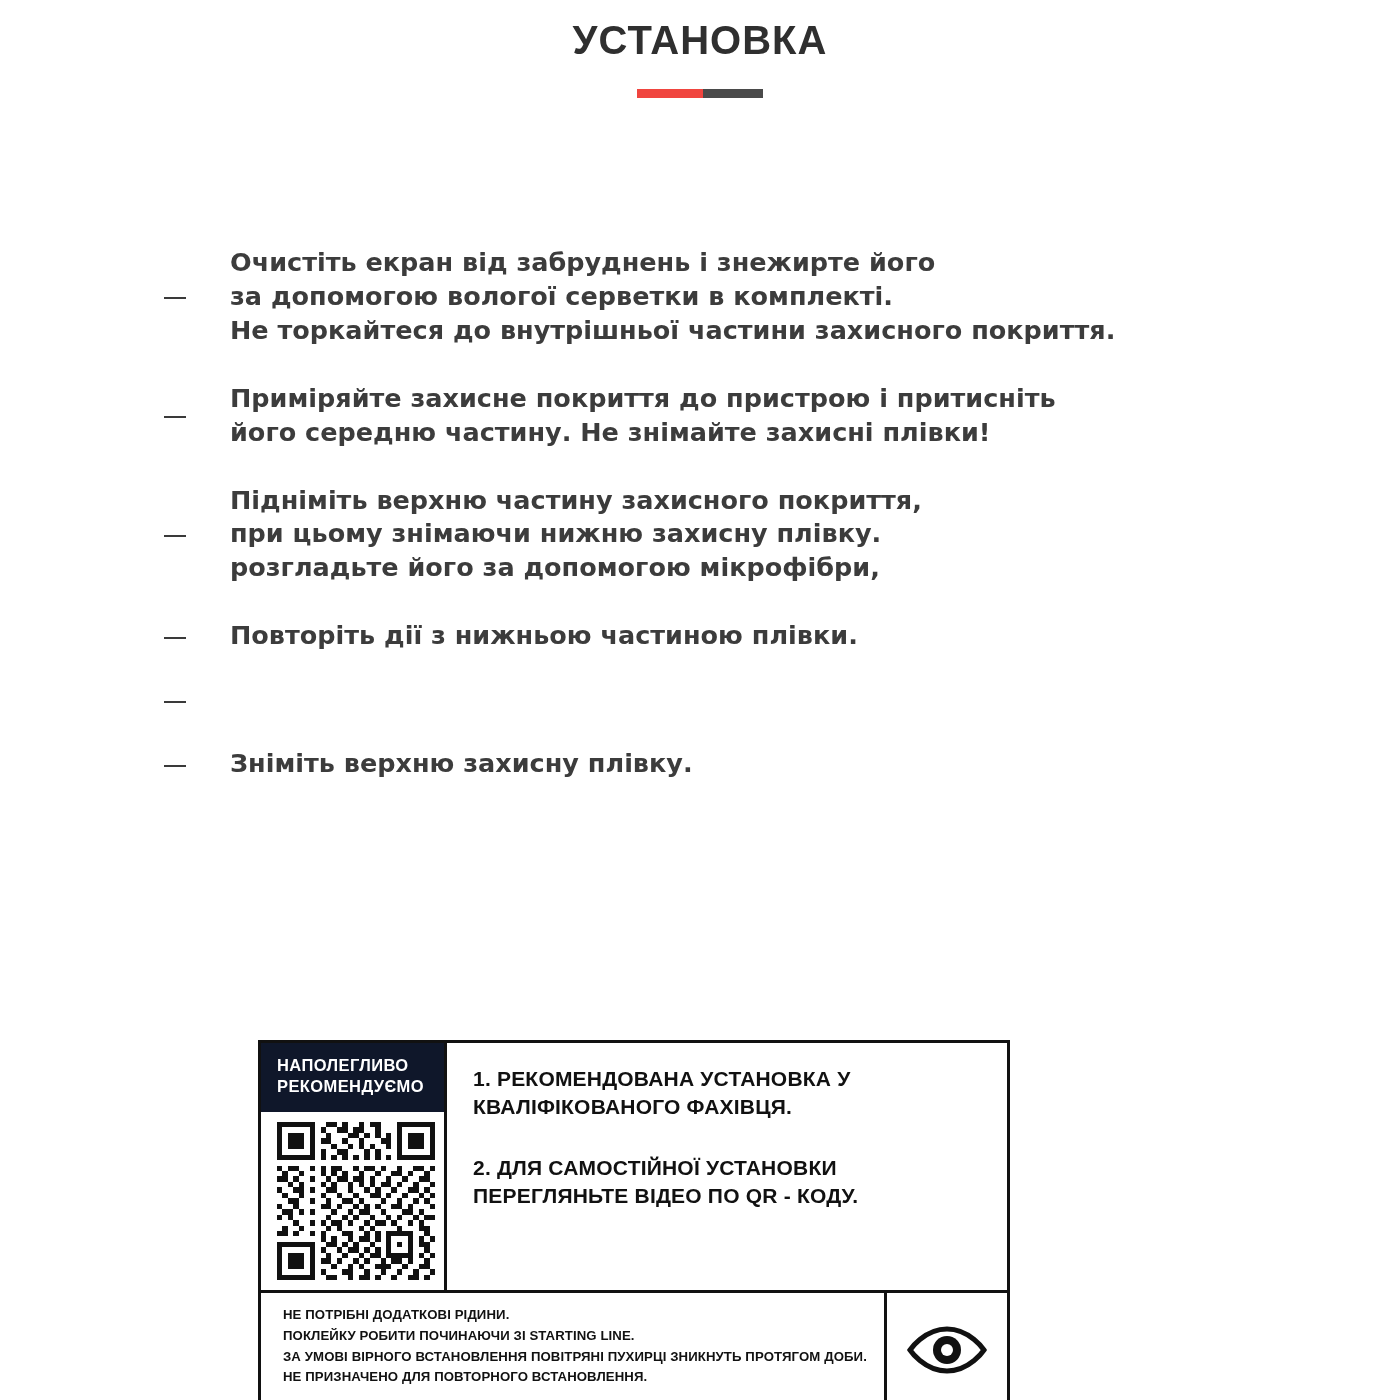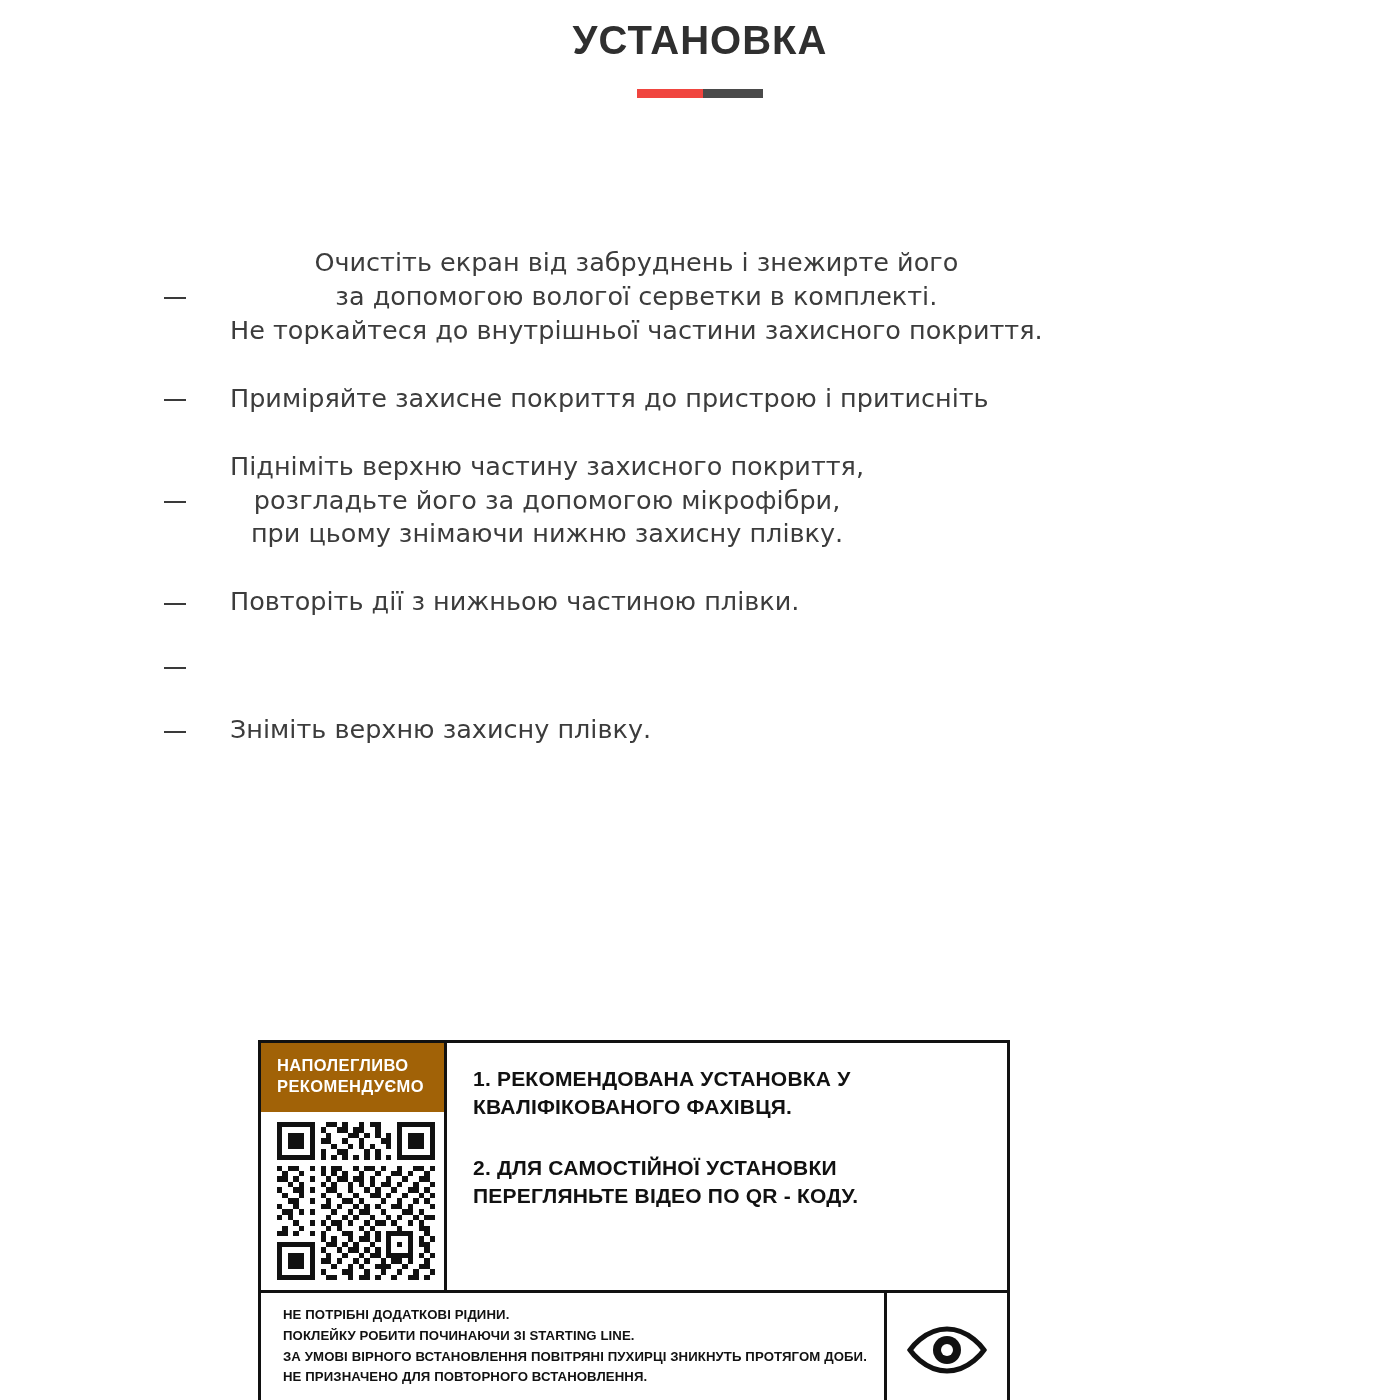--- a/index.html
+++ b/index.html
@@ -66,22 +66,21 @@
     width: 22px;
     height: 2px;
     background: #3a3a3a;
     vertical-align: middle;
   }
   .step-text {
     font-size: 25.5px;
     line-height: 1.33;
     color: #3c3c3c;
     font-family: "DejaVu Sans", sans-serif;
-    font-weight: 400;
-    text-align: center;
+    font-weight: 700;
   }
   .step-text .ln { display: block; white-space: nowrap; }
 
   
   .label-card {
     position: absolute;
     left: 258px;
     top: 1040px;
     width: 752px;
     border: 3px solid #111111;
@@ -92,21 +91,21 @@
     display: flex;
     align-items: stretch;
   }
   .label-left {
     width: 186px;
     flex: 0 0 186px;
     border-right: 3px solid #111;
     box-sizing: border-box;
   }
   .label-left-head {
-    background: #a16207;
+    background: #0f172a;
     color: #ffffff;
     font-size: 16.5px;
     font-weight: 700;
     line-height: 1.3;
     letter-spacing: 0.4px;
     padding: 12px 10px 14px 16px;
     font-family: "Liberation Sans", sans-serif;
   }
   .qr-wrap {
     padding: 10px 10px 10px 16px;
@@ -176,29 +175,30 @@
       <span class="ln">Очистіть екран від забруднень і знежирте його</span>
       <span class="ln">за допомогою вологої серветки в комплекті.</span>
       <span class="ln">Не торкайтеся до внутрішньої частини захисного покриття.</span>
     </div>
   </div>
 
   <div class="step">
     <div class="step-dash"><span></span></div>
     <div class="step-text">
       <span class="ln">Приміряйте захисне покриття до пристрою і притисніть</span>
+      <span class="ln">його середню частину. Не знімайте захисні плівки!</span>
     </div>
   </div>
 
   <div class="step">
     <div class="step-dash"><span></span></div>
     <div class="step-text">
       <span class="ln">Підніміть верхню частину захисного покриття,</span>
+      <span class="ln">при цьому знімаючи нижню захисну плівку.</span>
       <span class="ln">розгладьте його за допомогою мікрофібри,</span>
-      <span class="ln">при цьому знімаючи нижню захисну плівку.</span>
     </div>
   </div>
 
   <div class="step">
     <div class="step-dash"><span></span></div>
     <div class="step-text">
       <span class="ln">Повторіть дії з нижньою частиною плівки.</span>
     </div>
   </div>
 

